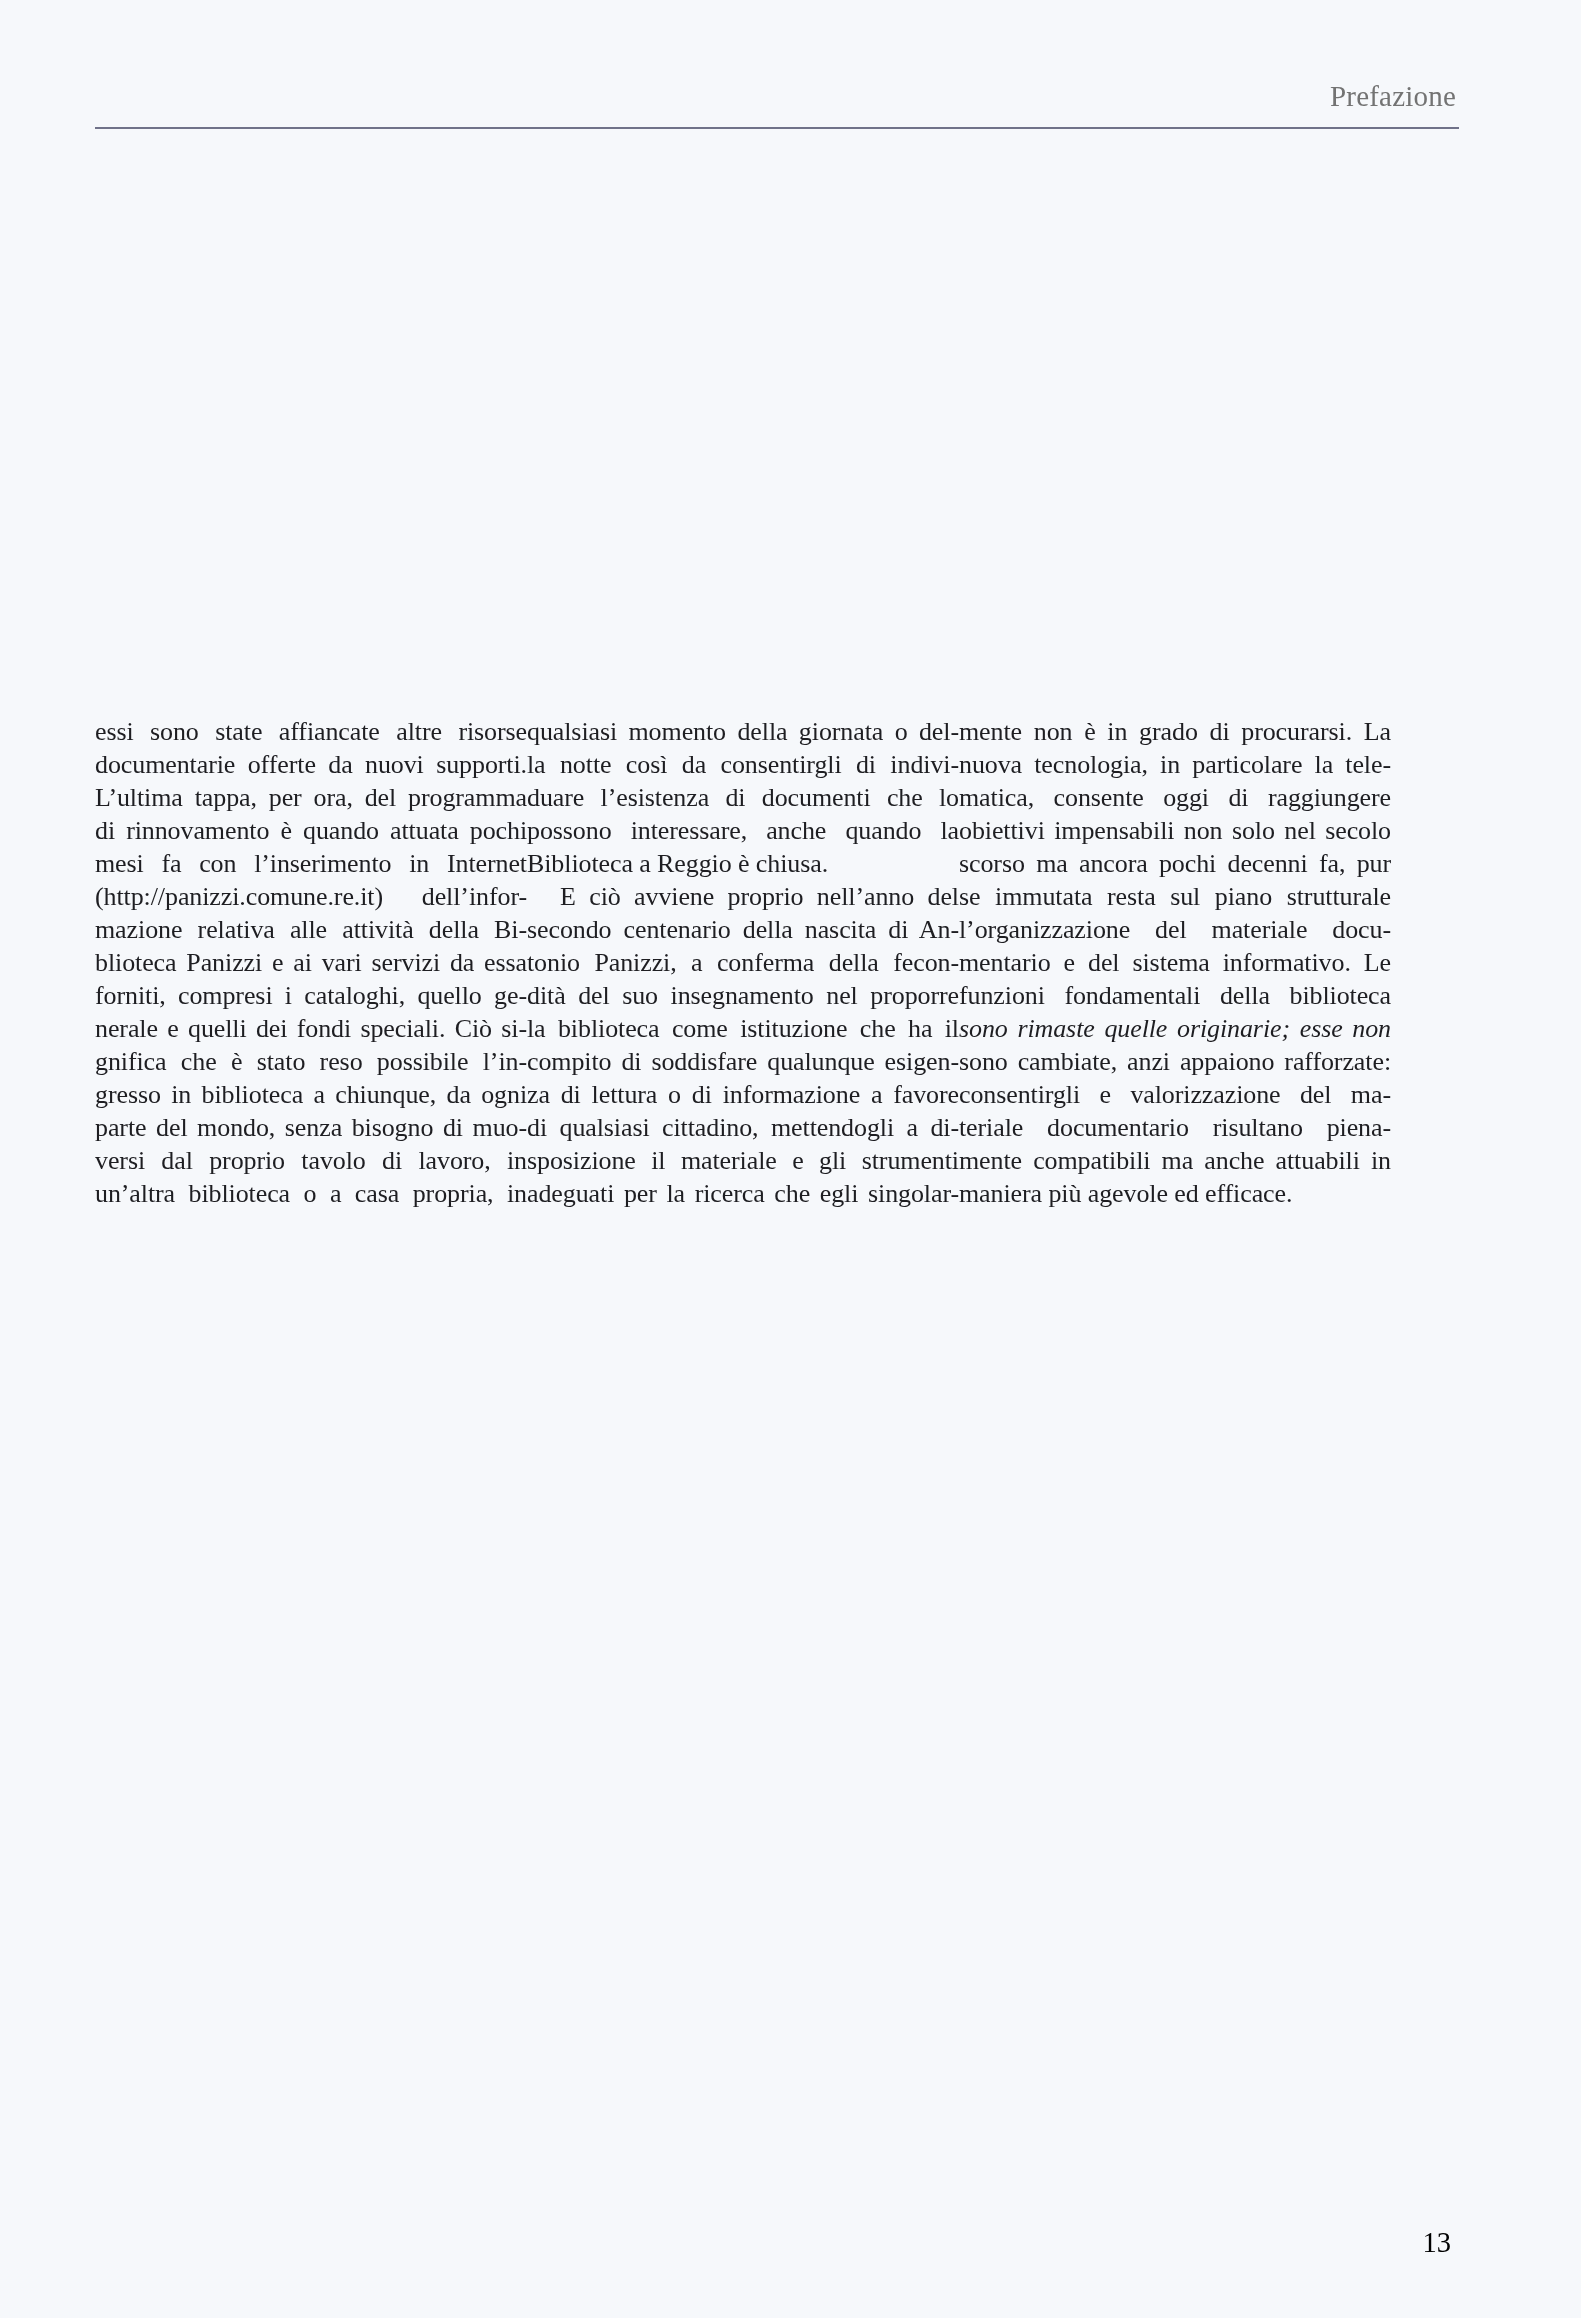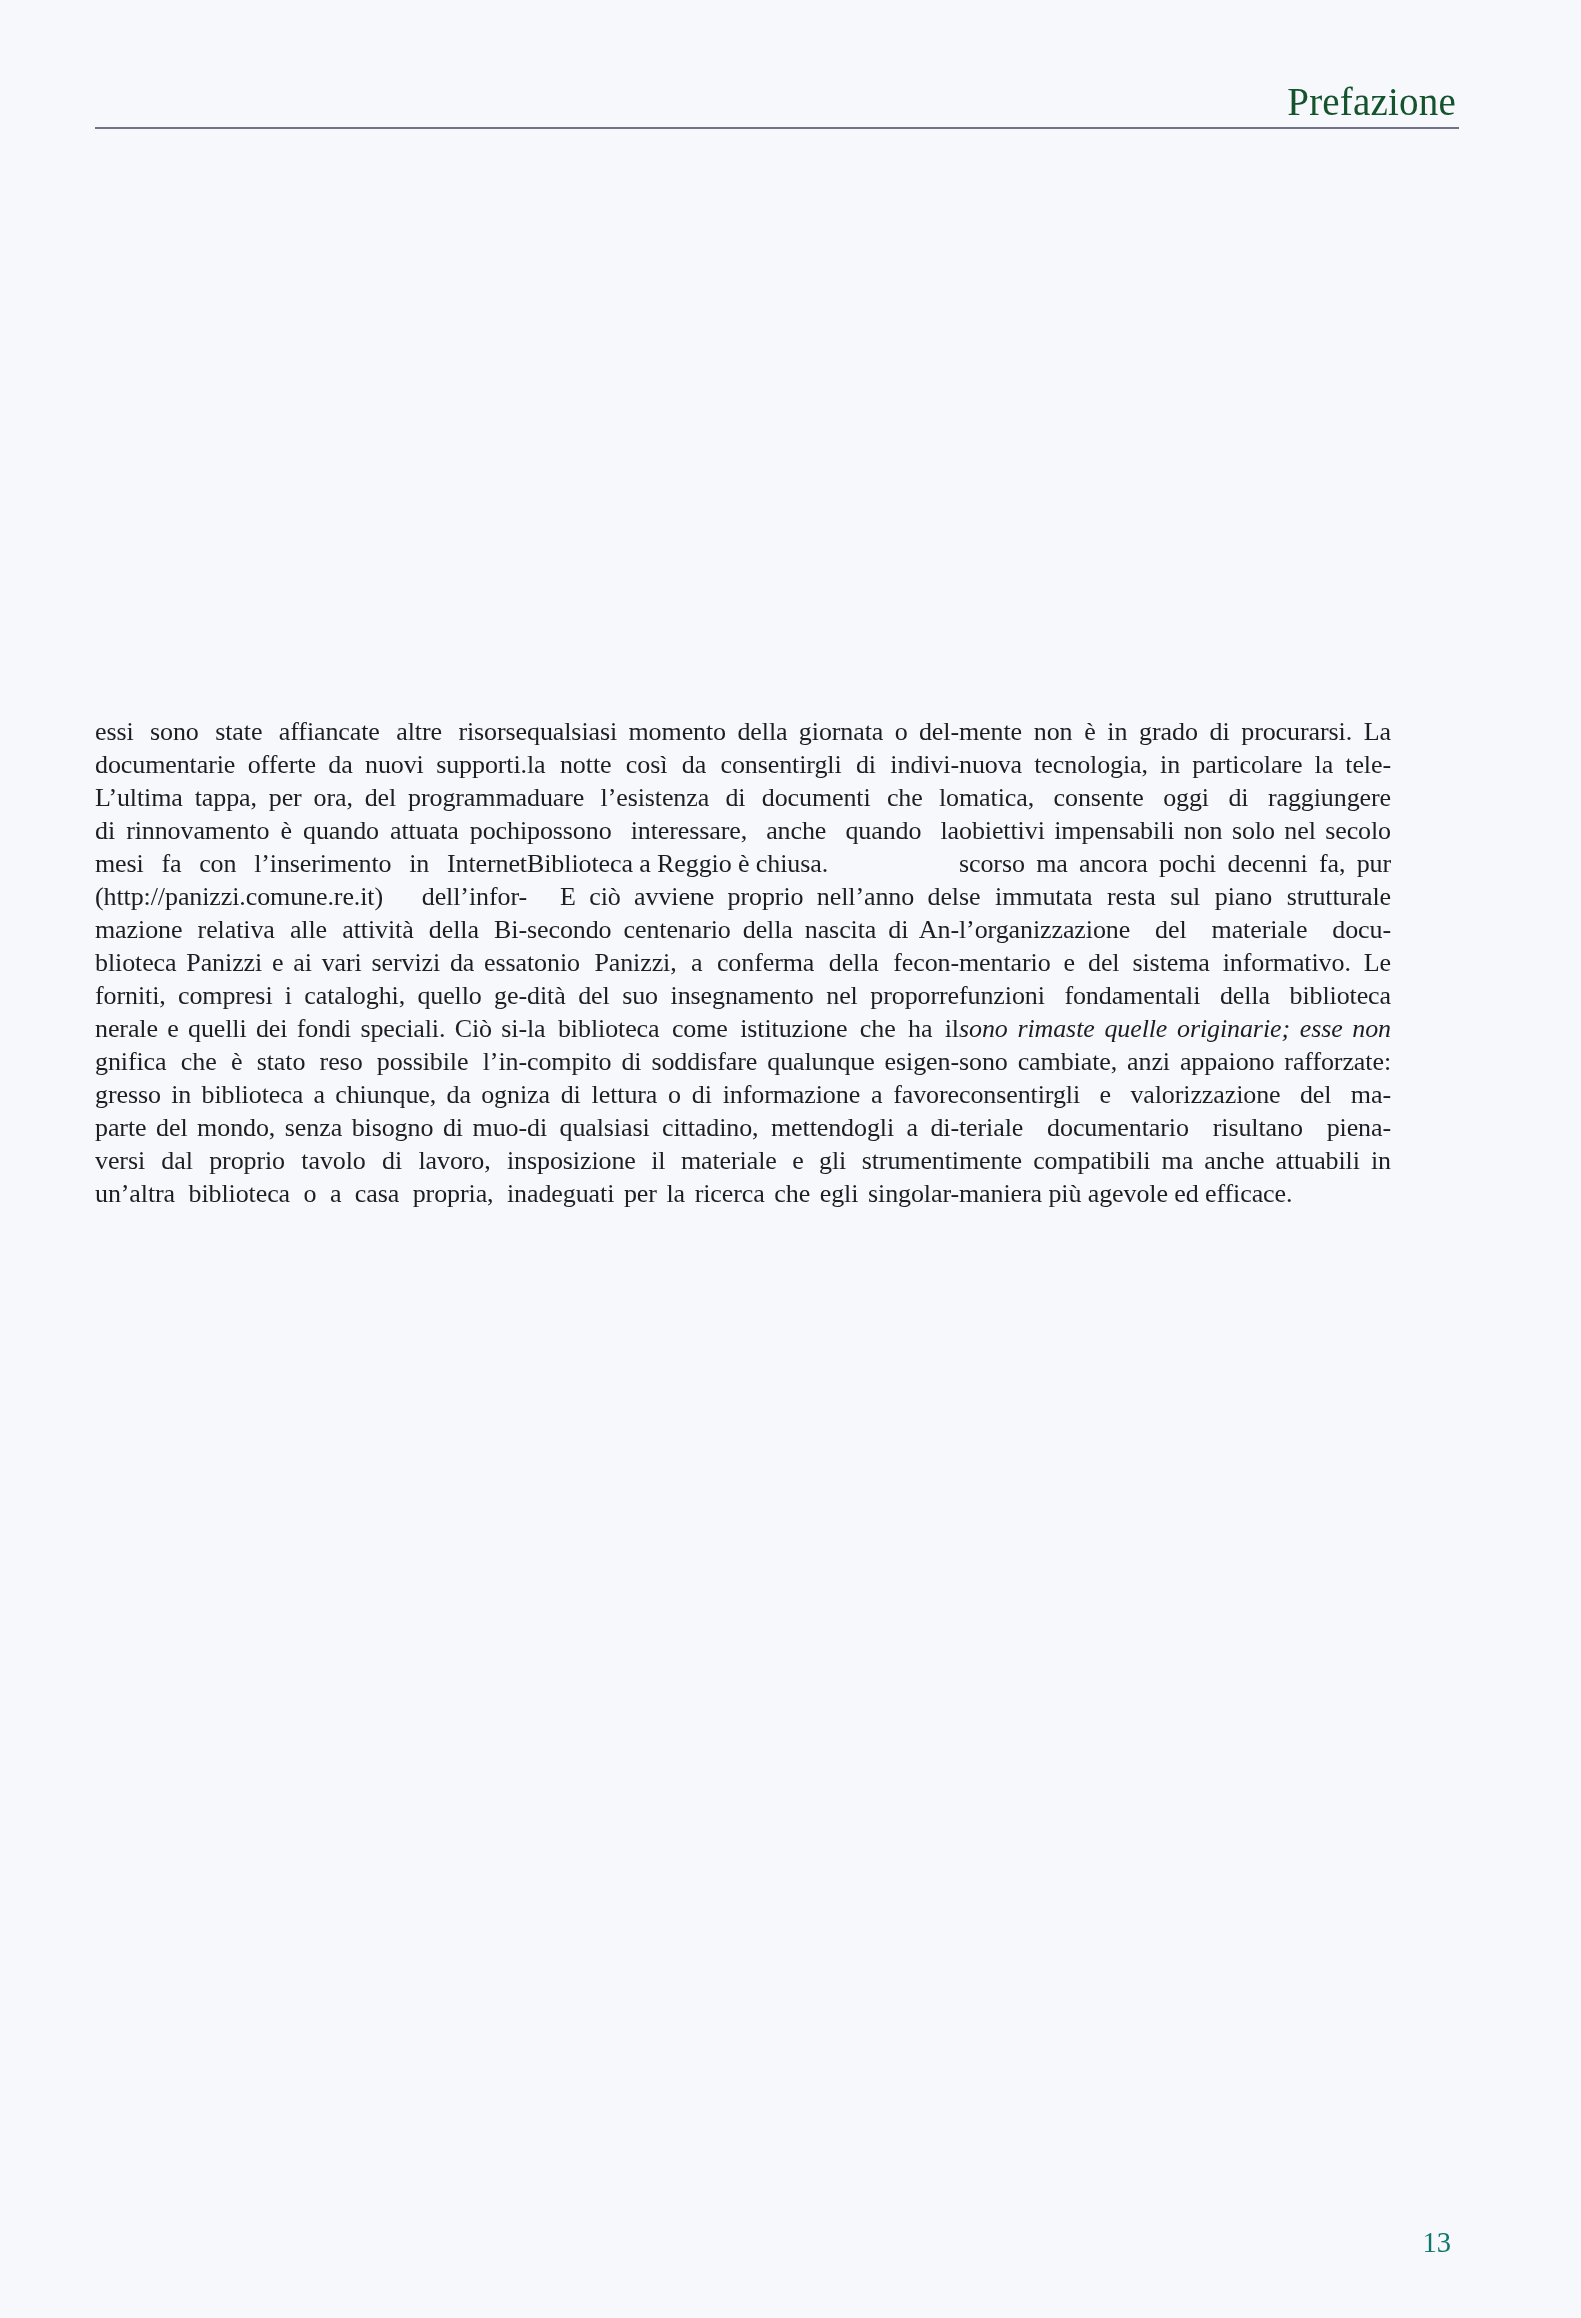--- a/index.html
+++ b/index.html
@@ -13,23 +13,23 @@
     position: relative;
     overflow: hidden;
     font-family: "DejaVu Serif", "Liberation Serif", serif;
     color: #1e1e22;
   }
   .running-header {
     position: absolute;
     right: 125px;
     top: 82px;
     font-family: "Liberation Serif", serif;
-    font-size: 39px;
+    font-size: 29px;
     letter-spacing: 0.2px;
-    color: #14532d;
+    color: #737373;
     line-height: 1;
   }
   .header-rule {
     position: absolute;
     left: 95px;
     top: 127px;
     width: 1364px;
     height: 1.6px;
     background: #707289;
   }
@@ -61,21 +61,21 @@
   }
   .line.indent {
     padding-left: 33px;
   }
   .page-number {
     position: absolute;
     right: 130px;
     top: 2229px;
     font-family: "Liberation Serif", serif;
     font-size: 28.5px;
-    color: #0f766e;
+    color: #000000;
     line-height: 1;
   }
 </style>
 </head>
 <body>
 
 <div class="running-header">Prefazione</div>
 <div class="header-rule"></div>
 
 <div class="columns">

